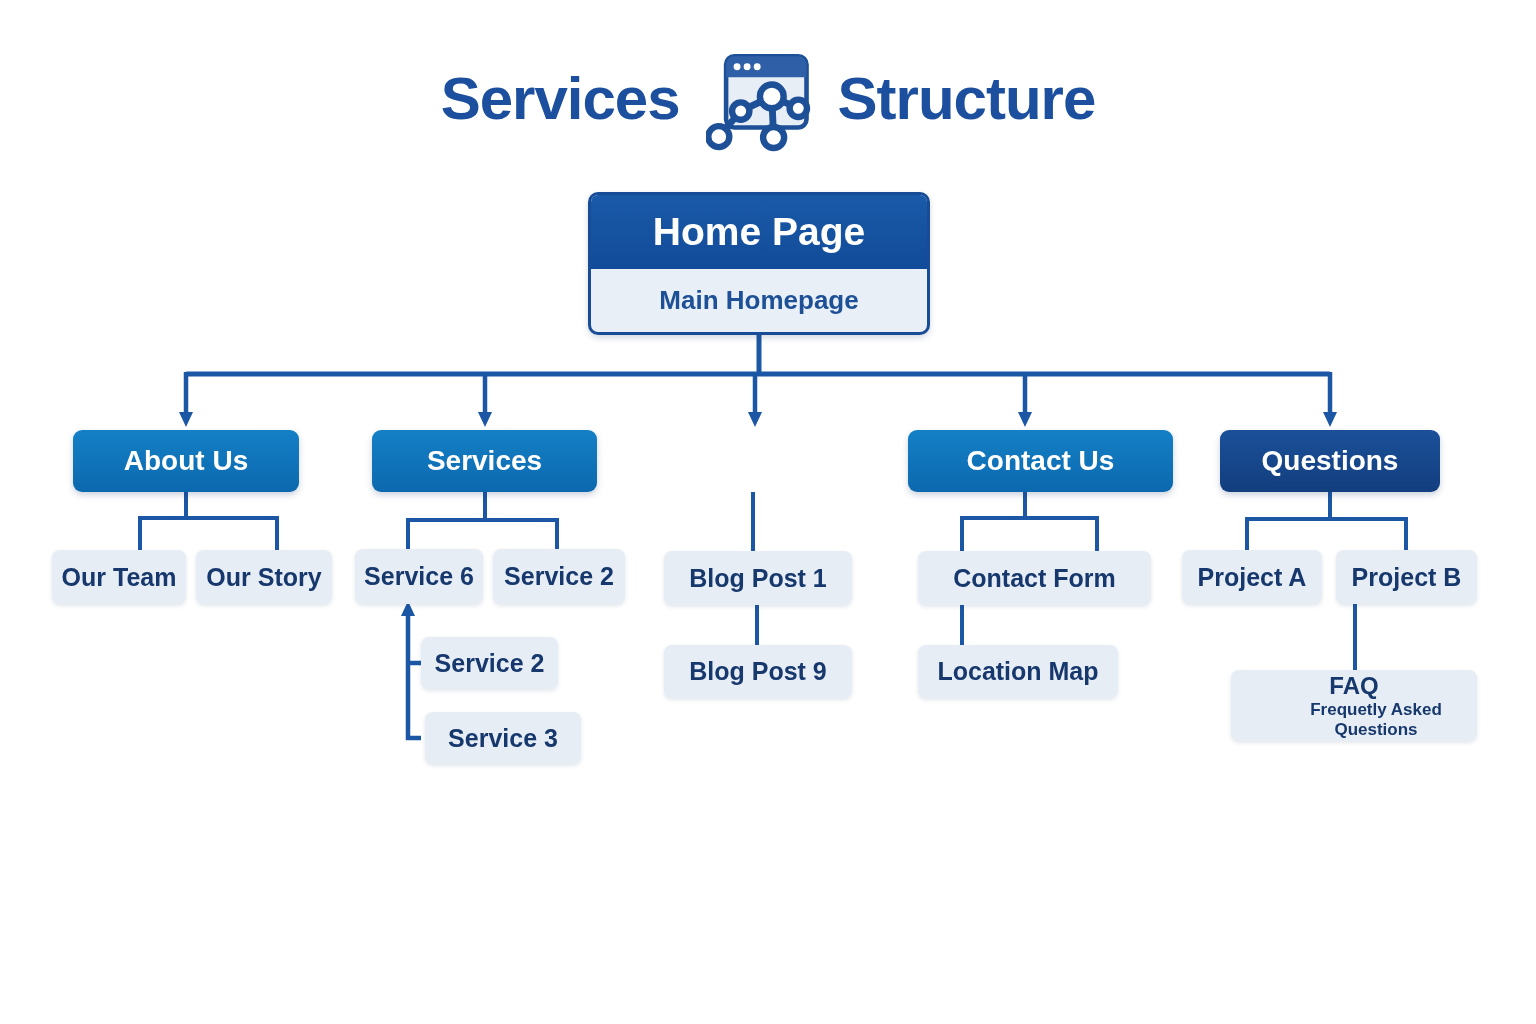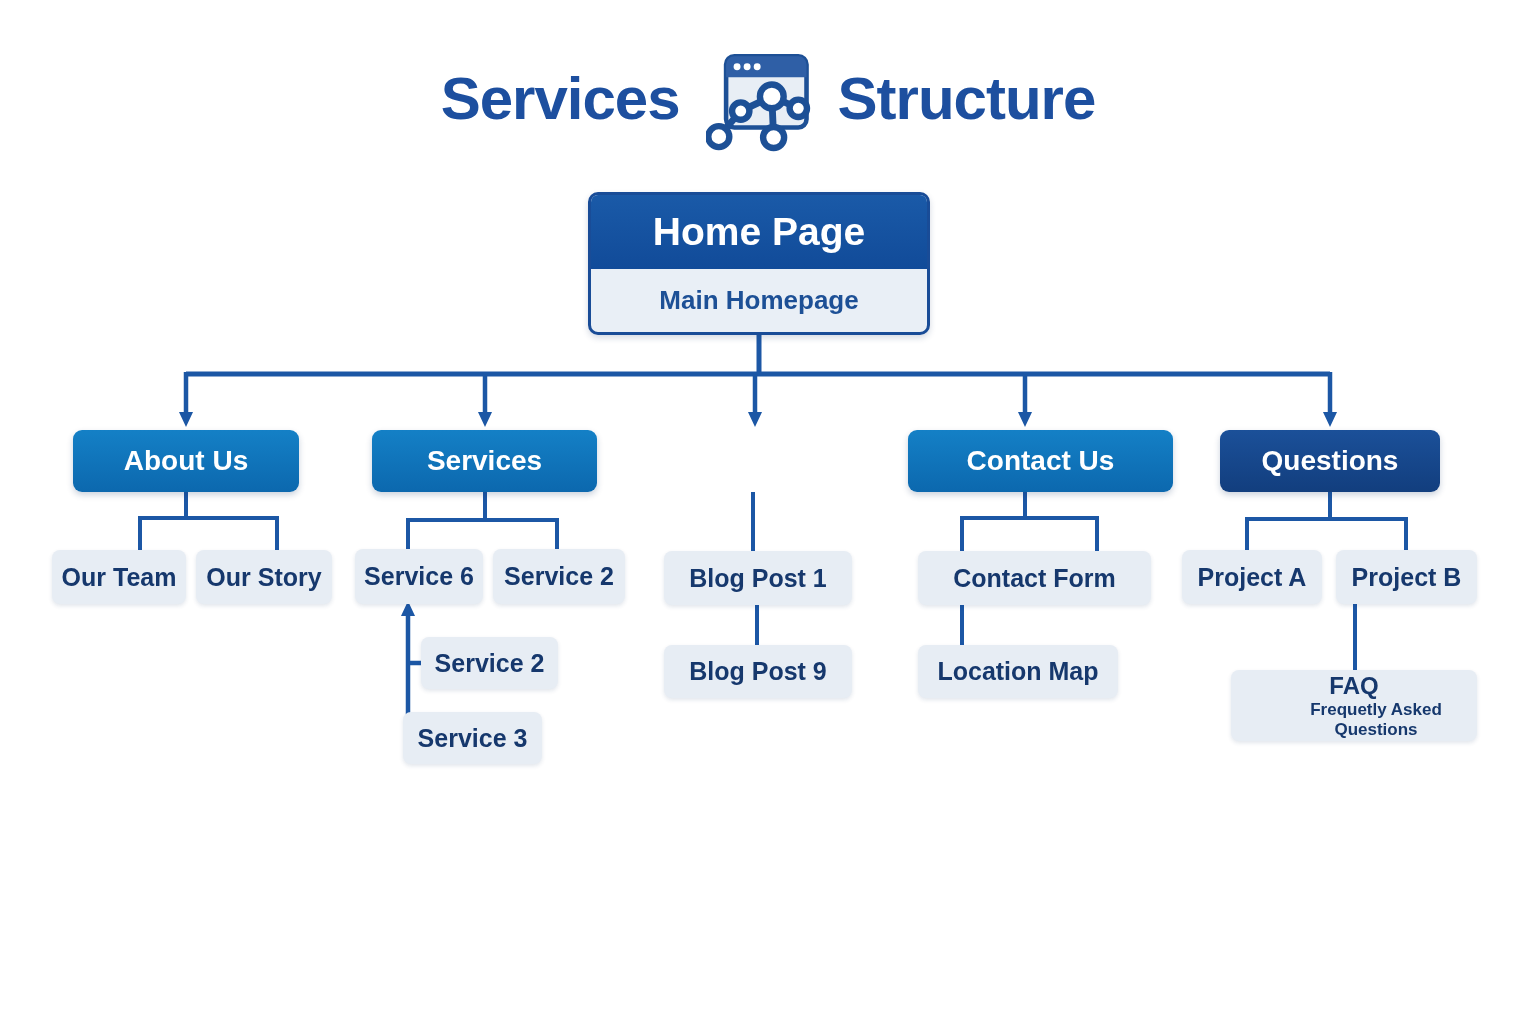--- a/index.html
+++ b/index.html
@@ -129,21 +129,21 @@
   <div class="node hdr" style="left:372px;width:225px;">Services</div>
   <div class="node hdr" style="left:908px;width:265px;">Contact Us</div>
   <div class="node hdr dark" style="left:1220px;width:220px;">Questions</div>
 
   <div class="node leaf" style="left:52px;top:550px;width:134px;height:54px;">Our Team</div>
   <div class="node leaf" style="left:196px;top:550px;width:136px;height:54px;">Our Story</div>
 
   <div class="node leaf" style="left:355px;top:549px;width:128px;height:55px;">Service 6</div>
   <div class="node leaf" style="left:493px;top:549px;width:132px;height:55px;">Service 2</div>
   <div class="node leaf" style="left:421px;top:637px;width:137px;height:52px;">Service 2</div>
-  <div class="node leaf" style="left:403px;top:712px;width:139px;height:52px;text-align:center;">Service 3</div>
+  <div class="node leaf" style="left:425px;top:712px;width:156px;height:52px;text-align:center;">Service 3</div>
 
   <div class="node leaf" style="left:664px;top:551px;width:188px;height:54px;">Blog Post 1</div>
   <div class="node leaf" style="left:664px;top:645px;width:188px;height:53px;">Blog Post 9</div>
 
   <div class="node leaf" style="left:918px;top:551px;width:233px;height:54px;">Contact Form</div>
   <div class="node leaf" style="left:918px;top:645px;width:200px;height:53px;">Location Map</div>
 
   <div class="node leaf" style="left:1182px;top:550px;width:140px;height:54px;">Project A</div>
   <div class="node leaf" style="left:1336px;top:550px;width:141px;height:54px;">Project B</div>
 

